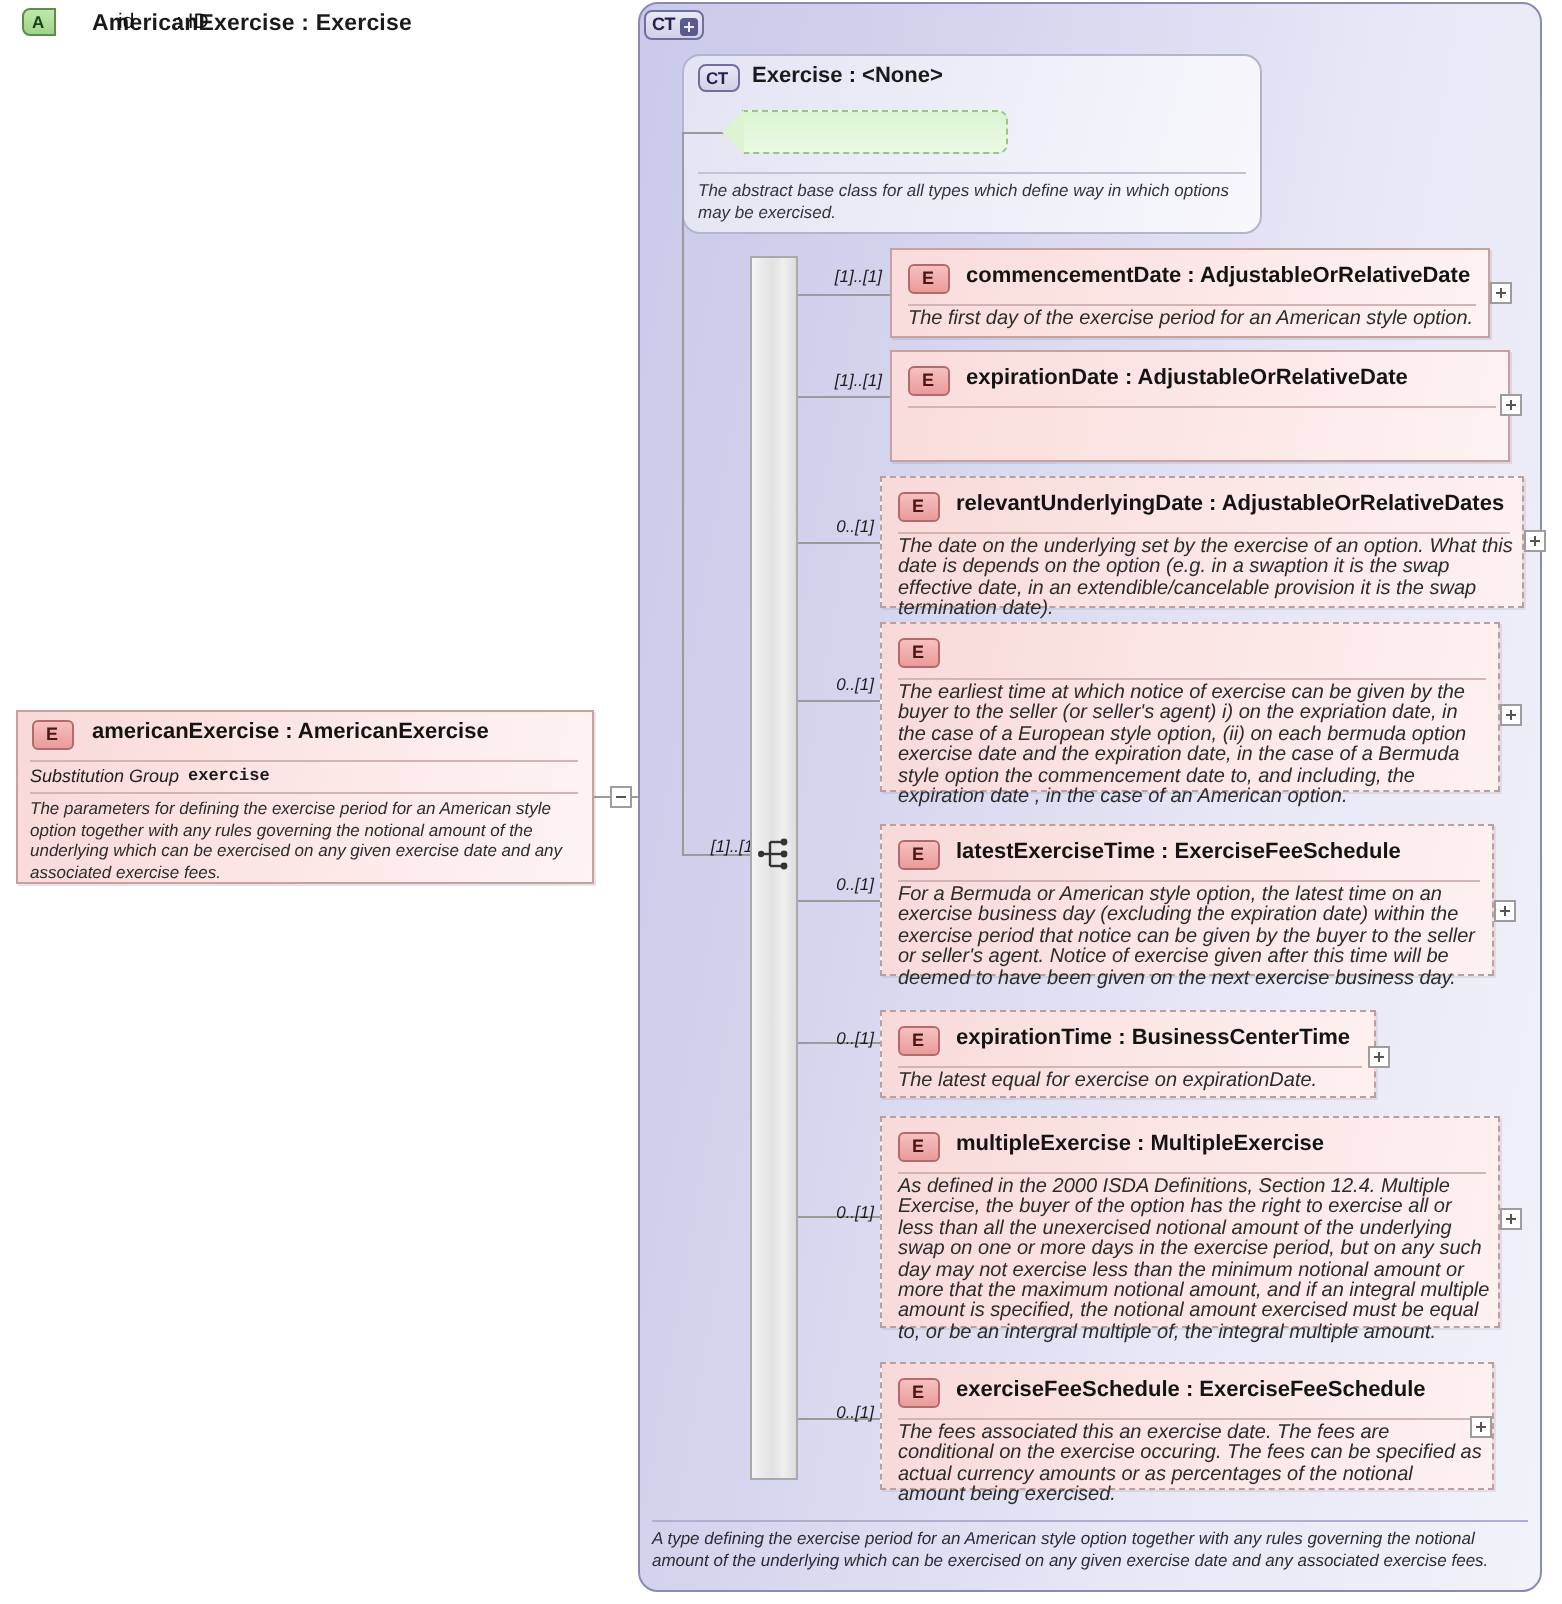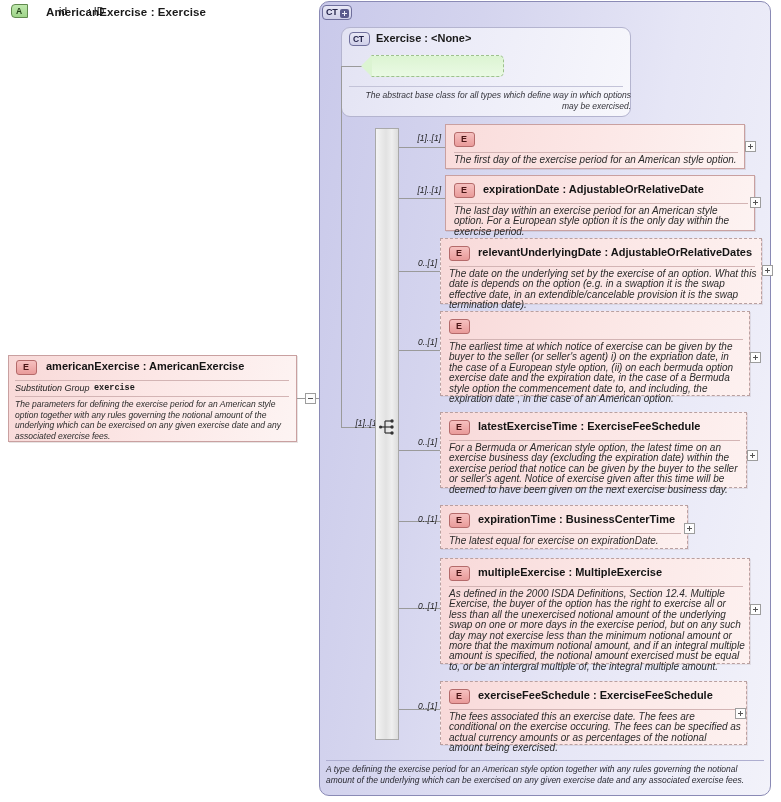--- a/index.html
+++ b/index.html
@@ -136,21 +136,20 @@
     border-top: 1px solid #c3c3d8;
   }
   #base-desc {
     position: absolute;
     left: 349px; top: 90px;
     width: 282px;
     font-size: 8.5px;
     font-style: italic;
     color: #33333a;
     line-height: 10.5px;
-    text-align: right;
   }
 
   
   #attr-box {
     position: absolute;
     left: 361px; top: 55px;
     width: 143px; height: 22px;
   }
   #attr-box .attr-shape {
     position: absolute;
@@ -434,35 +433,35 @@
     <circle cx="13" cy="14" r="1.7" fill="#333"></circle>
   </svg>
 </div>
 
 <div class="line-h" style="left:399px; top:147px; width:46px;"></div>
 <div class="card" style="left:403px; top:133px; width:38px;">[1]..[1]</div>
 <div class="ebox required" style="left:445px; top:124px; width:300px; height:45px;">
   <span class="e-badge">
       <span>E</span>
     </span>
+  <span class="e-title">commencementDate : AdjustableOrRelativeDate</span>
   <span class="e-sep" style="width:284px;"></span>
   <span class="e-desc" style="width:286px;">The first day of the exercise period for an American style option.</span>
 </div>
 <div class="line-h" style="left:745px; top:147px; width:4px;"></div>
 <div class="expander plus" style="left:745px; top:141px;"></div>
 
 <div class="line-h" style="left:399px; top:198px; width:46px;"></div>
 <div class="card" style="left:403px; top:185px; width:38px;">[1]..[1]</div>
 <div class="ebox required" style="left:445px; top:175px; width:310px; height:56px;">
   <span class="e-badge">
       <span>E</span>
     </span>
   <span class="e-title">expirationDate : AdjustableOrRelativeDate</span>
   <span class="e-sep" style="width:294px;"></span>
-  <span class="e-desc" style="width:296px;">The last day within an exercise period for an American style option. For a European style option it is the only day within the exercise period.</span>
 </div>
 <div class="line-h" style="left:751px; top:203px; width:4px;"></div>
 <div class="expander plus" style="left:750px; top:197px;"></div>
 
 <div class="line-h" style="left:399px; top:271px; width:41px;"></div>
 <div class="card" style="left:403px; top:258px; width:34px;">0..[1]</div>
 <div class="ebox optional" style="left:440px; top:238px; width:322px; height:66px;">
   <span class="e-badge">
       <span>E</span>
     </span>

